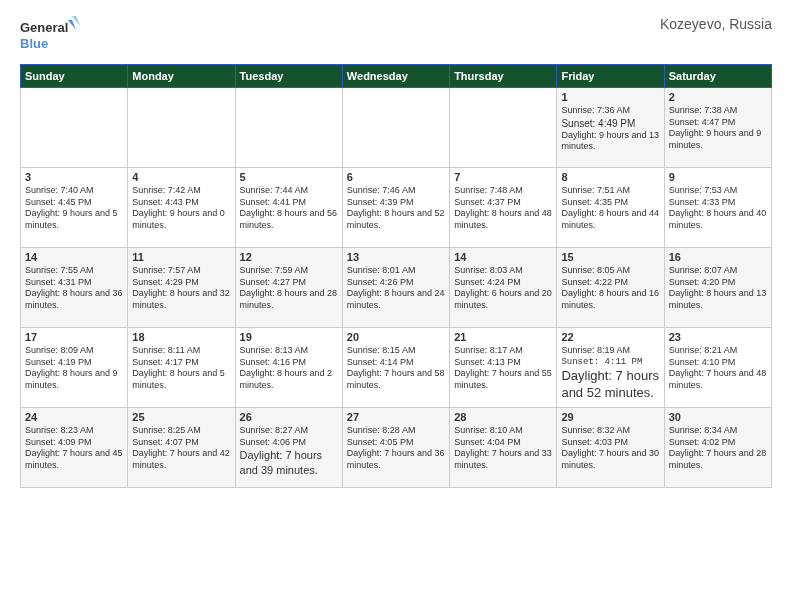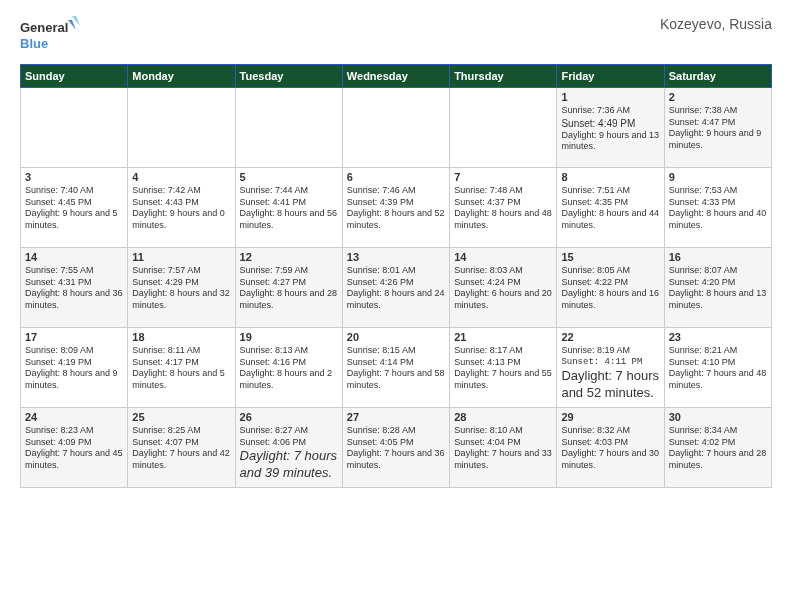--- a/index.html
+++ b/index.html
@@ -265,21 +265,21 @@
           <td>
             <span class="day-num">25</span>
             <div style="font-size: 9px; line-height: 1.3;">Sunrise: 8:25 AM</div>
             <div style="font-size: 9px; line-height: 1.3;">Sunset: 4:07 PM</div>
             <div style="font-size: 9px; line-height: 1.3;">Daylight: 7 hours and 42 minutes.</div>
           </td>
           <td>
             <span class="day-num">26</span>
             <div style="font-size: 9px; line-height: 1.3;">Sunrise: 8:27 AM</div>
             <div style="font-size: 9px; line-height: 1.3;">Sunset: 4:06 PM</div>
-            <div style="font-size: 13px; line-height: 1.3; font-style: italic;">Daylight: 7 hours and 39 minutes.</div>
+            <div style="font-size: 11px; line-height: 1.3;">Daylight: 7 hours and 39 minutes.</div>
           </td>
           <td>
             <span class="day-num">27</span>
             <div style="font-size: 9px; line-height: 1.3;">Sunrise: 8:28 AM</div>
             <div style="font-size: 9px; line-height: 1.3;">Sunset: 4:05 PM</div>
             <div style="font-size: 9px; line-height: 1.3;">Daylight: 7 hours and 36 minutes.</div>
           </td>
           <td>
             <span class="day-num">28</span>
             <div style="font-size: 9px; line-height: 1.3;">Sunrise: 8:10 AM</div>

